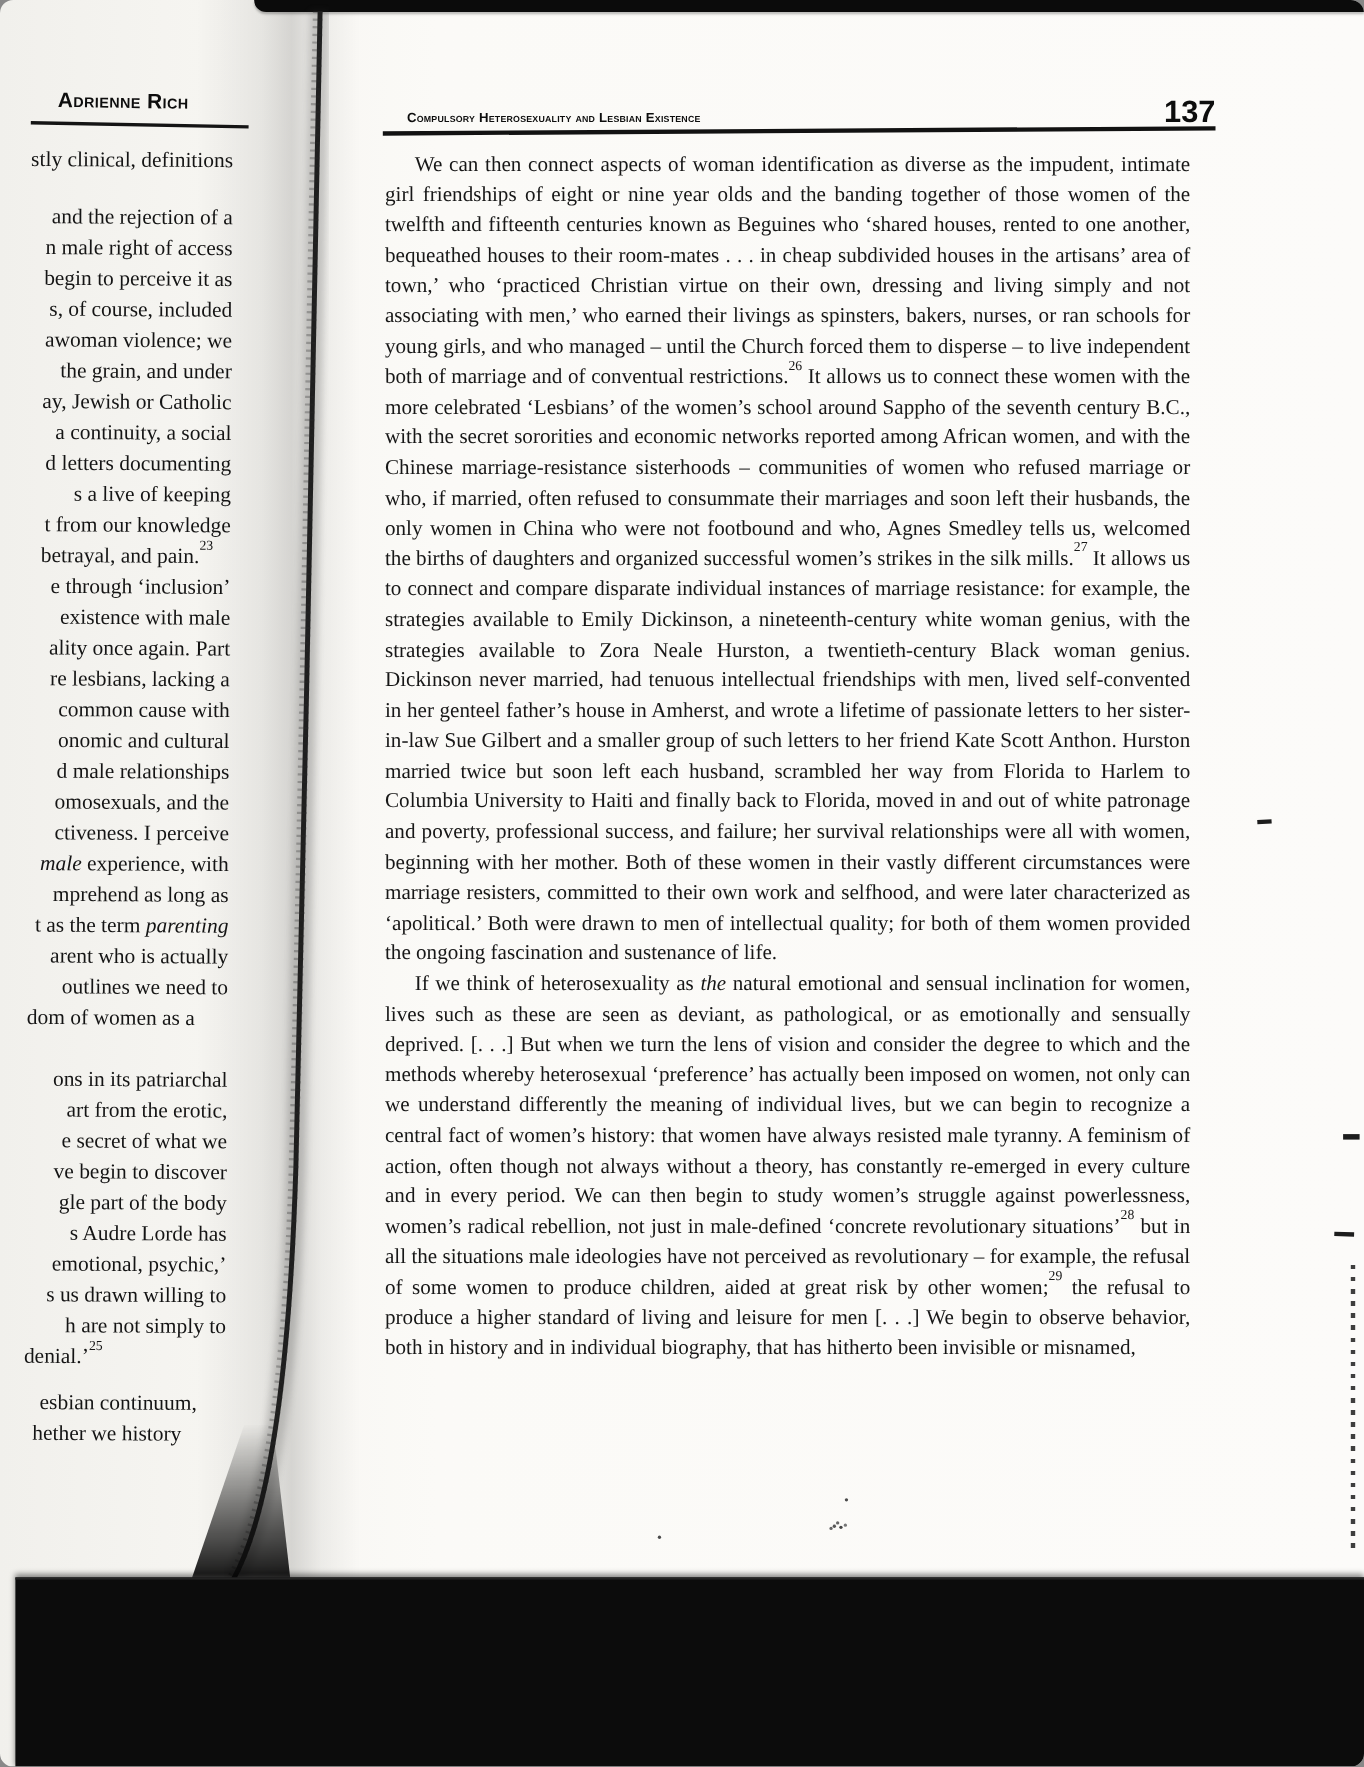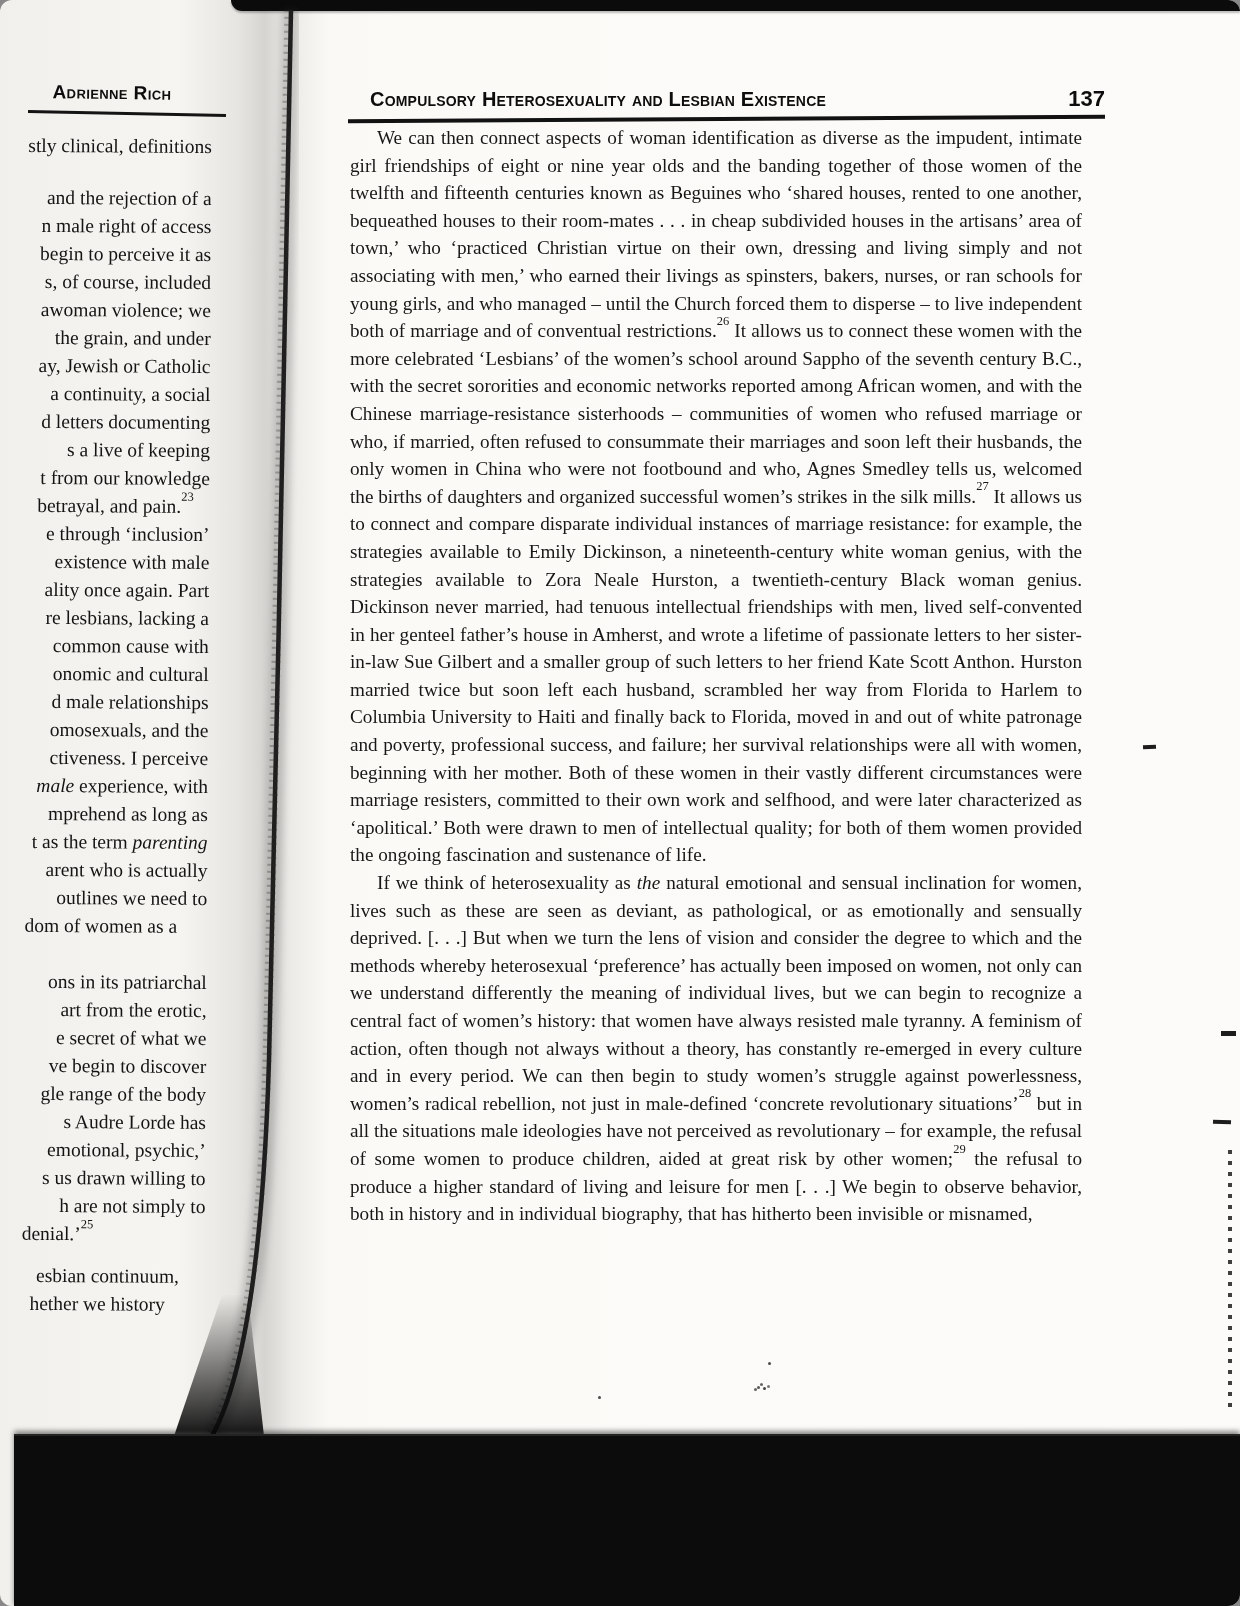--- a/index.html
+++ b/index.html
@@ -26,24 +26,24 @@
     font-family:"Liberation Sans",sans-serif;font-weight:bold;font-variant:small-caps;
     font-size:19px;letter-spacing:0.4px;color:#0d0d0d;transform:rotate(0.8deg);}
   .lp-rule{position:absolute;left:28px;top:112px;width:198px;height:3px;background:#141414;transform:rotate(1.1deg);}
   .left-col{position:absolute;left:-2px;top:133px;width:214px;font-size:19.5px;line-height:28px;
     color:#141414;transform:rotate(0.35deg);transform-origin:top right;}
   .l-line{text-align:right;white-space:nowrap;height:28px;overflow:visible;}
   
   .rp-header{position:absolute;left:350px;top:86px;width:755px;display:flex;
     justify-content:space-between;align-items:baseline;color:#0d0d0d;
     font-family:"Liberation Sans",sans-serif;font-weight:bold;}
-  .rp-title{font-variant:small-caps;font-size:20px;letter-spacing:0.2px;padding-left:20px;}
-  .rp-num{font-size:22px;margin-left:40px;}
+  .rp-title{font-variant:small-caps;font-size:12px;letter-spacing:0.2px;padding-left:20px;}
+  .rp-num{font-size:28px;margin-left:40px;}
   .rp-rule{position:absolute;left:348px;top:117px;width:757px;height:3.5px;background:#121212;transform:rotate(-0.35deg);}
-  .body{position:absolute;left:350px;top:124px;width:732px;text-align:justify;
+  .body{position:absolute;left:350px;top:136px;width:732px;text-align:justify;
     font-size:19.2px;line-height:27.6px;color:#171717;}
   .body p{margin:0;text-indent:27px;}
   sup{font-size:12.5px;line-height:0;position:relative;top:-5px;}
   .it{font-style:italic;}
   
   .speck{position:absolute;background:#1d1d1d;}
   .sp1{left:1143px;top:745px;width:13px;height:4px;transform:rotate(-3deg);}
   .sp2{left:1221px;top:1031px;width:15px;height:5px;}
   .sp3{left:1213px;top:1120px;width:18px;height:4px;transform:rotate(2deg);}
   .dotcol{position:absolute;left:1228px;top:1150px;width:4px;height:262px;
@@ -100,21 +100,21 @@
       <div class="l-line"><span class="it">male</span><span> experience, with</span></div>
       <div class="l-line"><span>mprehend as long as</span></div>
       <div class="l-line"><span>t as the term </span><span class="it">parenting</span></div>
       <div class="l-line"><span>arent who is actually</span></div>
       <div class="l-line"><span>outlines we need to</span></div>
       <div class="l-line" style="padding-right: 30px;"><span>dom of women as a</span></div>
       <div class="l-line" style="margin-top: 28px;"><span>ons in its patriarchal</span></div>
       <div class="l-line"><span>art from the erotic,</span></div>
       <div class="l-line"><span>e secret of what we</span></div>
       <div class="l-line"><span>ve begin to discover</span></div>
-      <div class="l-line"><span>gle range of the body</span></div>
+      <div class="l-line"><span>gle part of the body</span></div>
       <div class="l-line"><span>s Audre Lorde has</span></div>
       <div class="l-line"><span>emotional, psychic,’</span></div>
       <div class="l-line"><span>s us drawn willing to</span></div>
       <div class="l-line"><span>h are not simply to</span></div>
       <div class="l-line" style="padding-right: 112px;"><span>denial.’</span><sup>25</sup></div>
       <div class="l-line" style="margin-top: 14px; padding-right: 26px;"><span>esbian continuum,</span></div>
       <div class="l-line" style="padding-right: 40px;"><span>hether we history</span></div>
     </div>
 
   <div class="rp-header">

